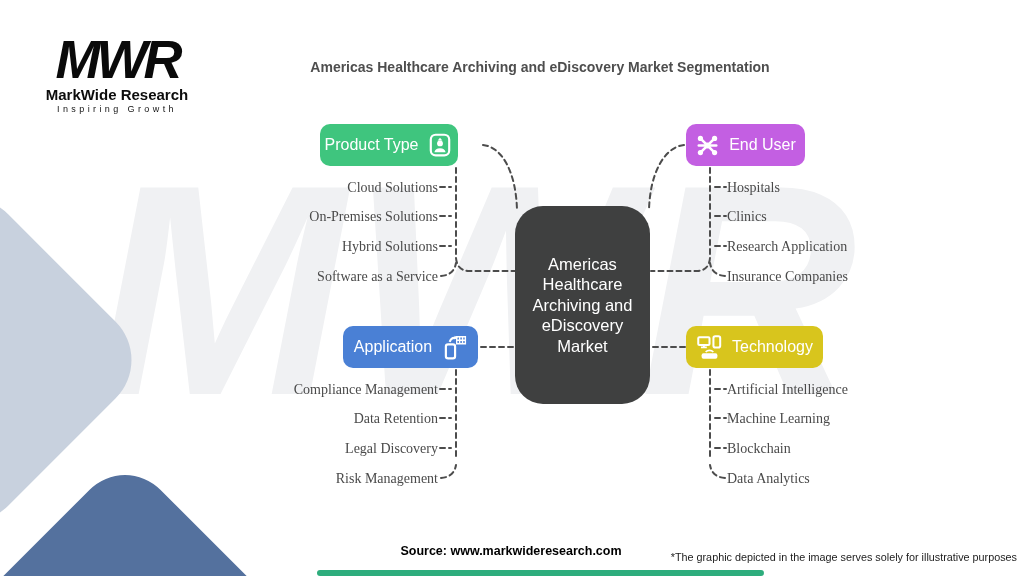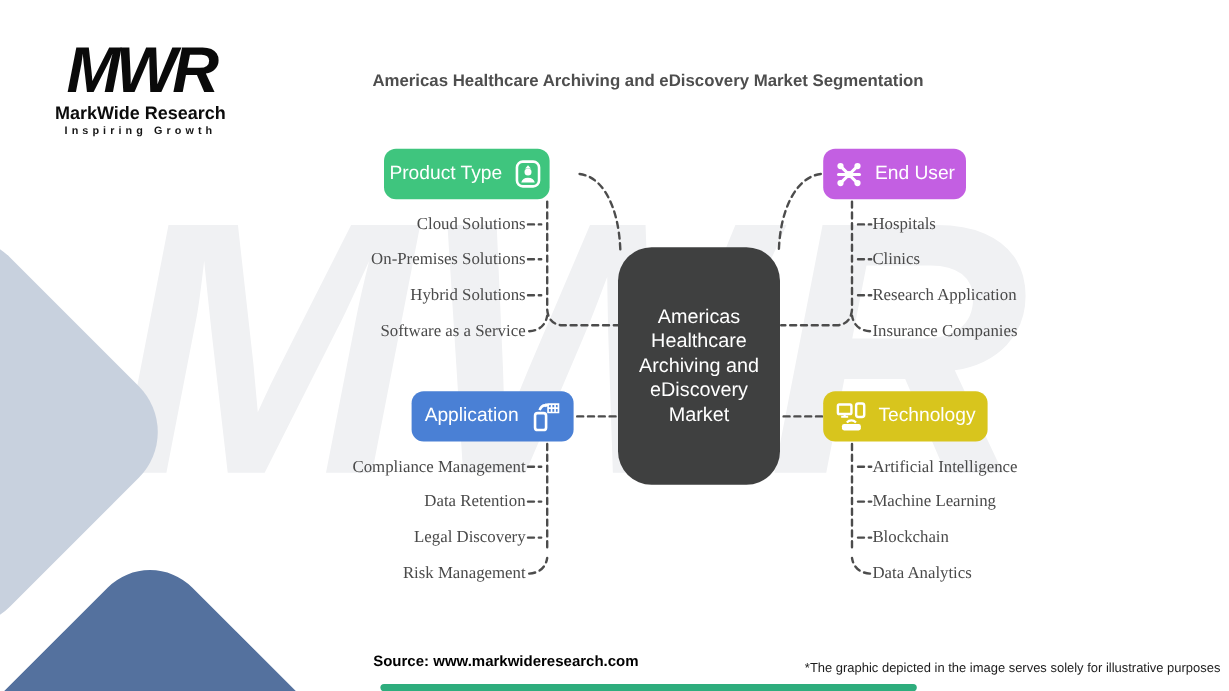--- a/index.html
+++ b/index.html
@@ -14,21 +14,21 @@
     color:#f0f1f3; line-height:1; z-index:0; user-select:none; white-space:nowrap;
   }
   .diamond { position:absolute; transform:rotate(45deg); z-index:1; }
   .diamond-light { left:-160px; top:230px; width:260px; height:260px; border-radius:54px; background:#c8d1de; }
   .diamond-dark  { left:10px;  top:502px; width:230px; height:230px; border-radius:50px; background:#54719e; }
 
   
   .logo { position:absolute; left:38px; top:34px; width:158px; text-align:center; z-index:4; }
   .logo-acronym { font-size:54px; font-weight:800; font-style:italic; letter-spacing:-4px; color:#0a0a0a; line-height:0.95; }
   .logo-name { font-size:15px; font-weight:800; color:#0c0c0c; margin-top:1px; }
-  .logo-tagline { font-size:9px; font-weight:700; letter-spacing:3.4px; color:#141414; margin-top:1px; }
+  .logo-tagline { font-size:9px; font-weight:400; letter-spacing:3.4px; color:#141414; margin-top:1px; }
 
   
   .page-title { position:absolute; left:170px; top:59px; width:740px; text-align:center;
     font-size:14px; font-weight:700; color:#4e4e4e; z-index:4; }
 
   
   .connector-layer { position:absolute; left:0; top:0; z-index:2; pointer-events:none; }
   .connector-layer path { stroke:#4c4c4c; stroke-width:2; fill:none; stroke-dasharray:5 4; stroke-linecap:round; }
 
   
@@ -50,21 +50,21 @@
   .item-group { position:absolute; z-index:3; }
   .item-group .seg-item { height:29.6px; display:flex; align-items:center; font-size:14px; color:#4a4a4a;font-family:Liberation Serif, serif; }
   .group-left .seg-item  { justify-content:flex-end; text-align:right; }
   .group-right .seg-item { justify-content:flex-start; text-align:left; }
   .group-product-type { left:150px; top:173px; width:288px; }
   .group-end-user     { left:727px; top:173px; width:290px; }
   .group-application  { left:130px; top:375px; width:308px; }
   .group-technology   { left:727px; top:375px; width:290px; }
 
   
-  .source-line { position:absolute; left:311px; top:544px; width:400px; text-align:left;
+  .source-line { position:absolute; left:311px; top:544px; width:400px; text-align:center;
     font-size:12.5px; font-weight:700; color:#000; z-index:4; }
   .disclaimer { position:absolute; right:7px; top:551px; width:420px; text-align:right;
     font-size:10.8px; color:#1c1c1c; z-index:4; }
   .accent-bar { position:absolute; left:317px; top:570px; width:447px; height:6px;
     background:#2ead7d; border-radius:3px; z-index:4; }
 </style>
 </head>
 <body>
 
 <div class="canvas">

